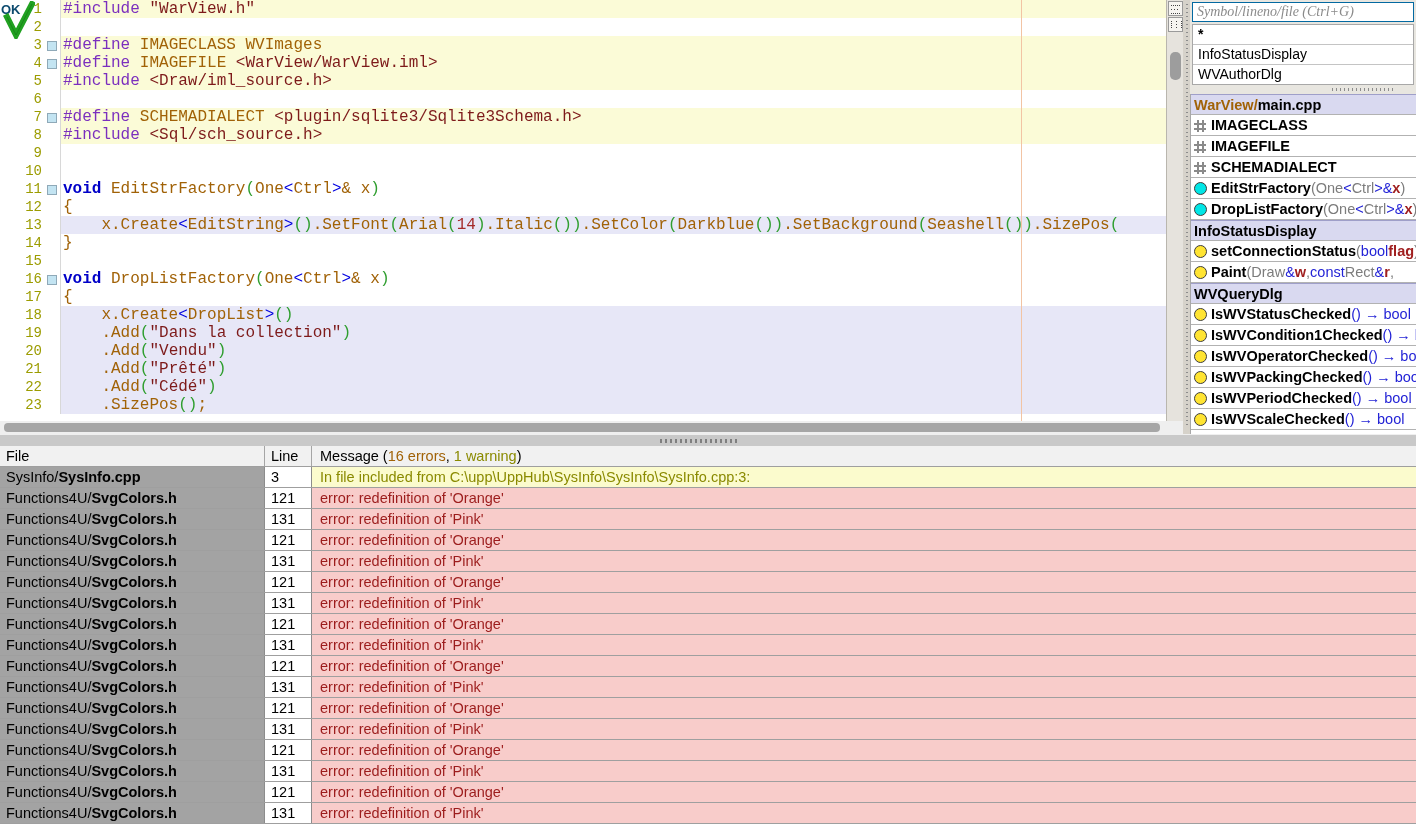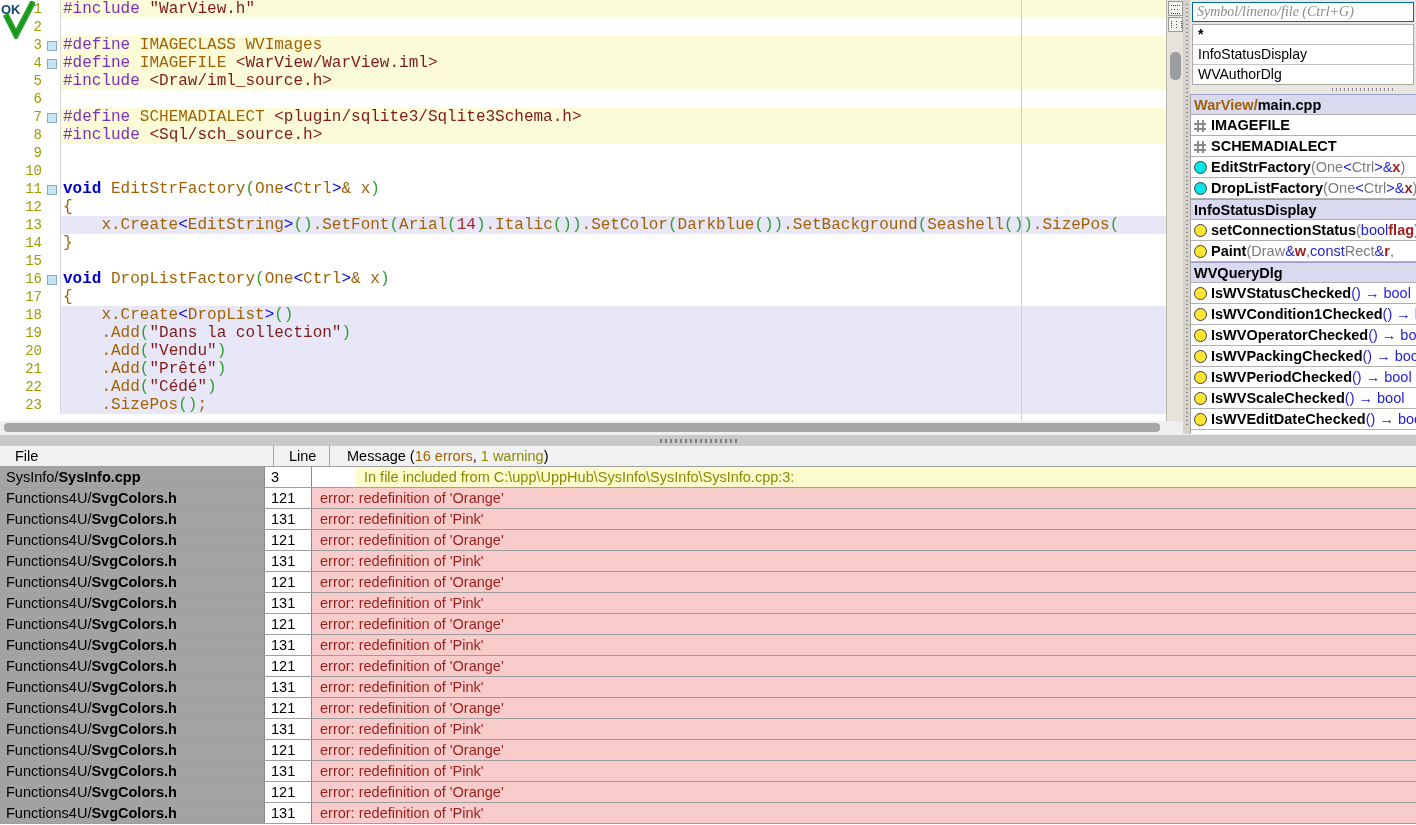--- a/index.html
+++ b/index.html
@@ -80,24 +80,24 @@
 
   
   .epanel{position:absolute;left:0;top:446px;width:1416px;height:379px;background:#fff;overflow:hidden;
           font-size:14.5px;}
   .erow{display:flex;height:21px;line-height:20px;border-bottom:1px solid #9f9f9f;box-sizing:border-box;
         white-space:nowrap;}
   .ehead{background:#f1f1f1;color:#000;}
   .c-file{flex:0 0 265px;padding-left:6px;overflow:hidden;border-right:1px solid #8c8c8c;box-sizing:border-box;background:#a3a3a3;}
   .c-line{flex:0 0 47px;padding-left:6px;overflow:hidden;border-right:1px solid #8c8c8c;box-sizing:border-box;background:#fff;}
   .c-msg{flex:1;padding-left:8px;overflow:hidden;}
-  .ehead .c-file,.ehead .c-line,.ehead .c-msg{background:#f1f1f1;border-right-color:#a5a5a5;margin-left:9px;}
+  .ehead .c-file,.ehead .c-line,.ehead .c-msg{background:#f1f1f1;border-right-color:#a5a5a5;}
   .hdr-err{color:#a16207;font-weight:normal;} .hdr-warn{color:#8a8a00;}
   .msg-error{background:var(--c-error_bg,#f8ccca);color:var(--c-error_text,#9c1c1c);}
-  .msg-warning{background:var(--c-warning_bg,#fbfbcd);color:var(--c-warning_text,#8a8a00);margin-left:44px;}
+  .msg-warning{background:var(--c-warning_bg,#fbfbcd);color:var(--c-warning_text,#8a8a00);}
 </style>
 </head>
 <body>
 
 <div class="root">
 
   <div class="editor">
     <div id="code-lines">
         <div class="code-line"><div class="gutter"><span class="lnum">1</span><span class="mslot"></span></div><div class="codetext bg-c"><span class="sg-pp">#include</span><span class="sg-plain"> </span><span class="sg-str">"WarView.h"</span></div></div>
         <div class="code-line"><div class="gutter"><span class="lnum">2</span><span class="mslot"></span></div><div class="codetext bg-w"></div></div>
@@ -163,20 +163,26 @@
       </div>
     <div class="symlist" id="symbol-list">
         <div class="symrow hdr">
           <span class="sg-plain">WarView/</span>
           <span class="sg-bold">main.cpp</span>
         </div>
         <div class="symrow">
           <span class="sicon">
             <span class="icon-hash" style="display: block;"></span>
           </span>
+          <span class="sg-bold">IMAGECLASS</span>
+        </div>
+        <div class="symrow">
+          <span class="sicon">
+            <span class="icon-hash" style="display: block;"></span>
+          </span>
           <span class="sg-bold">IMAGEFILE</span>
         </div>
         <div class="symrow">
           <span class="sicon">
             <span class="icon-hash" style="display: block;"></span>
           </span>
           <span class="sg-bold">SCHEMADIALECT</span>
         </div>
         <div class="symrow">
           <span class="sicon">

